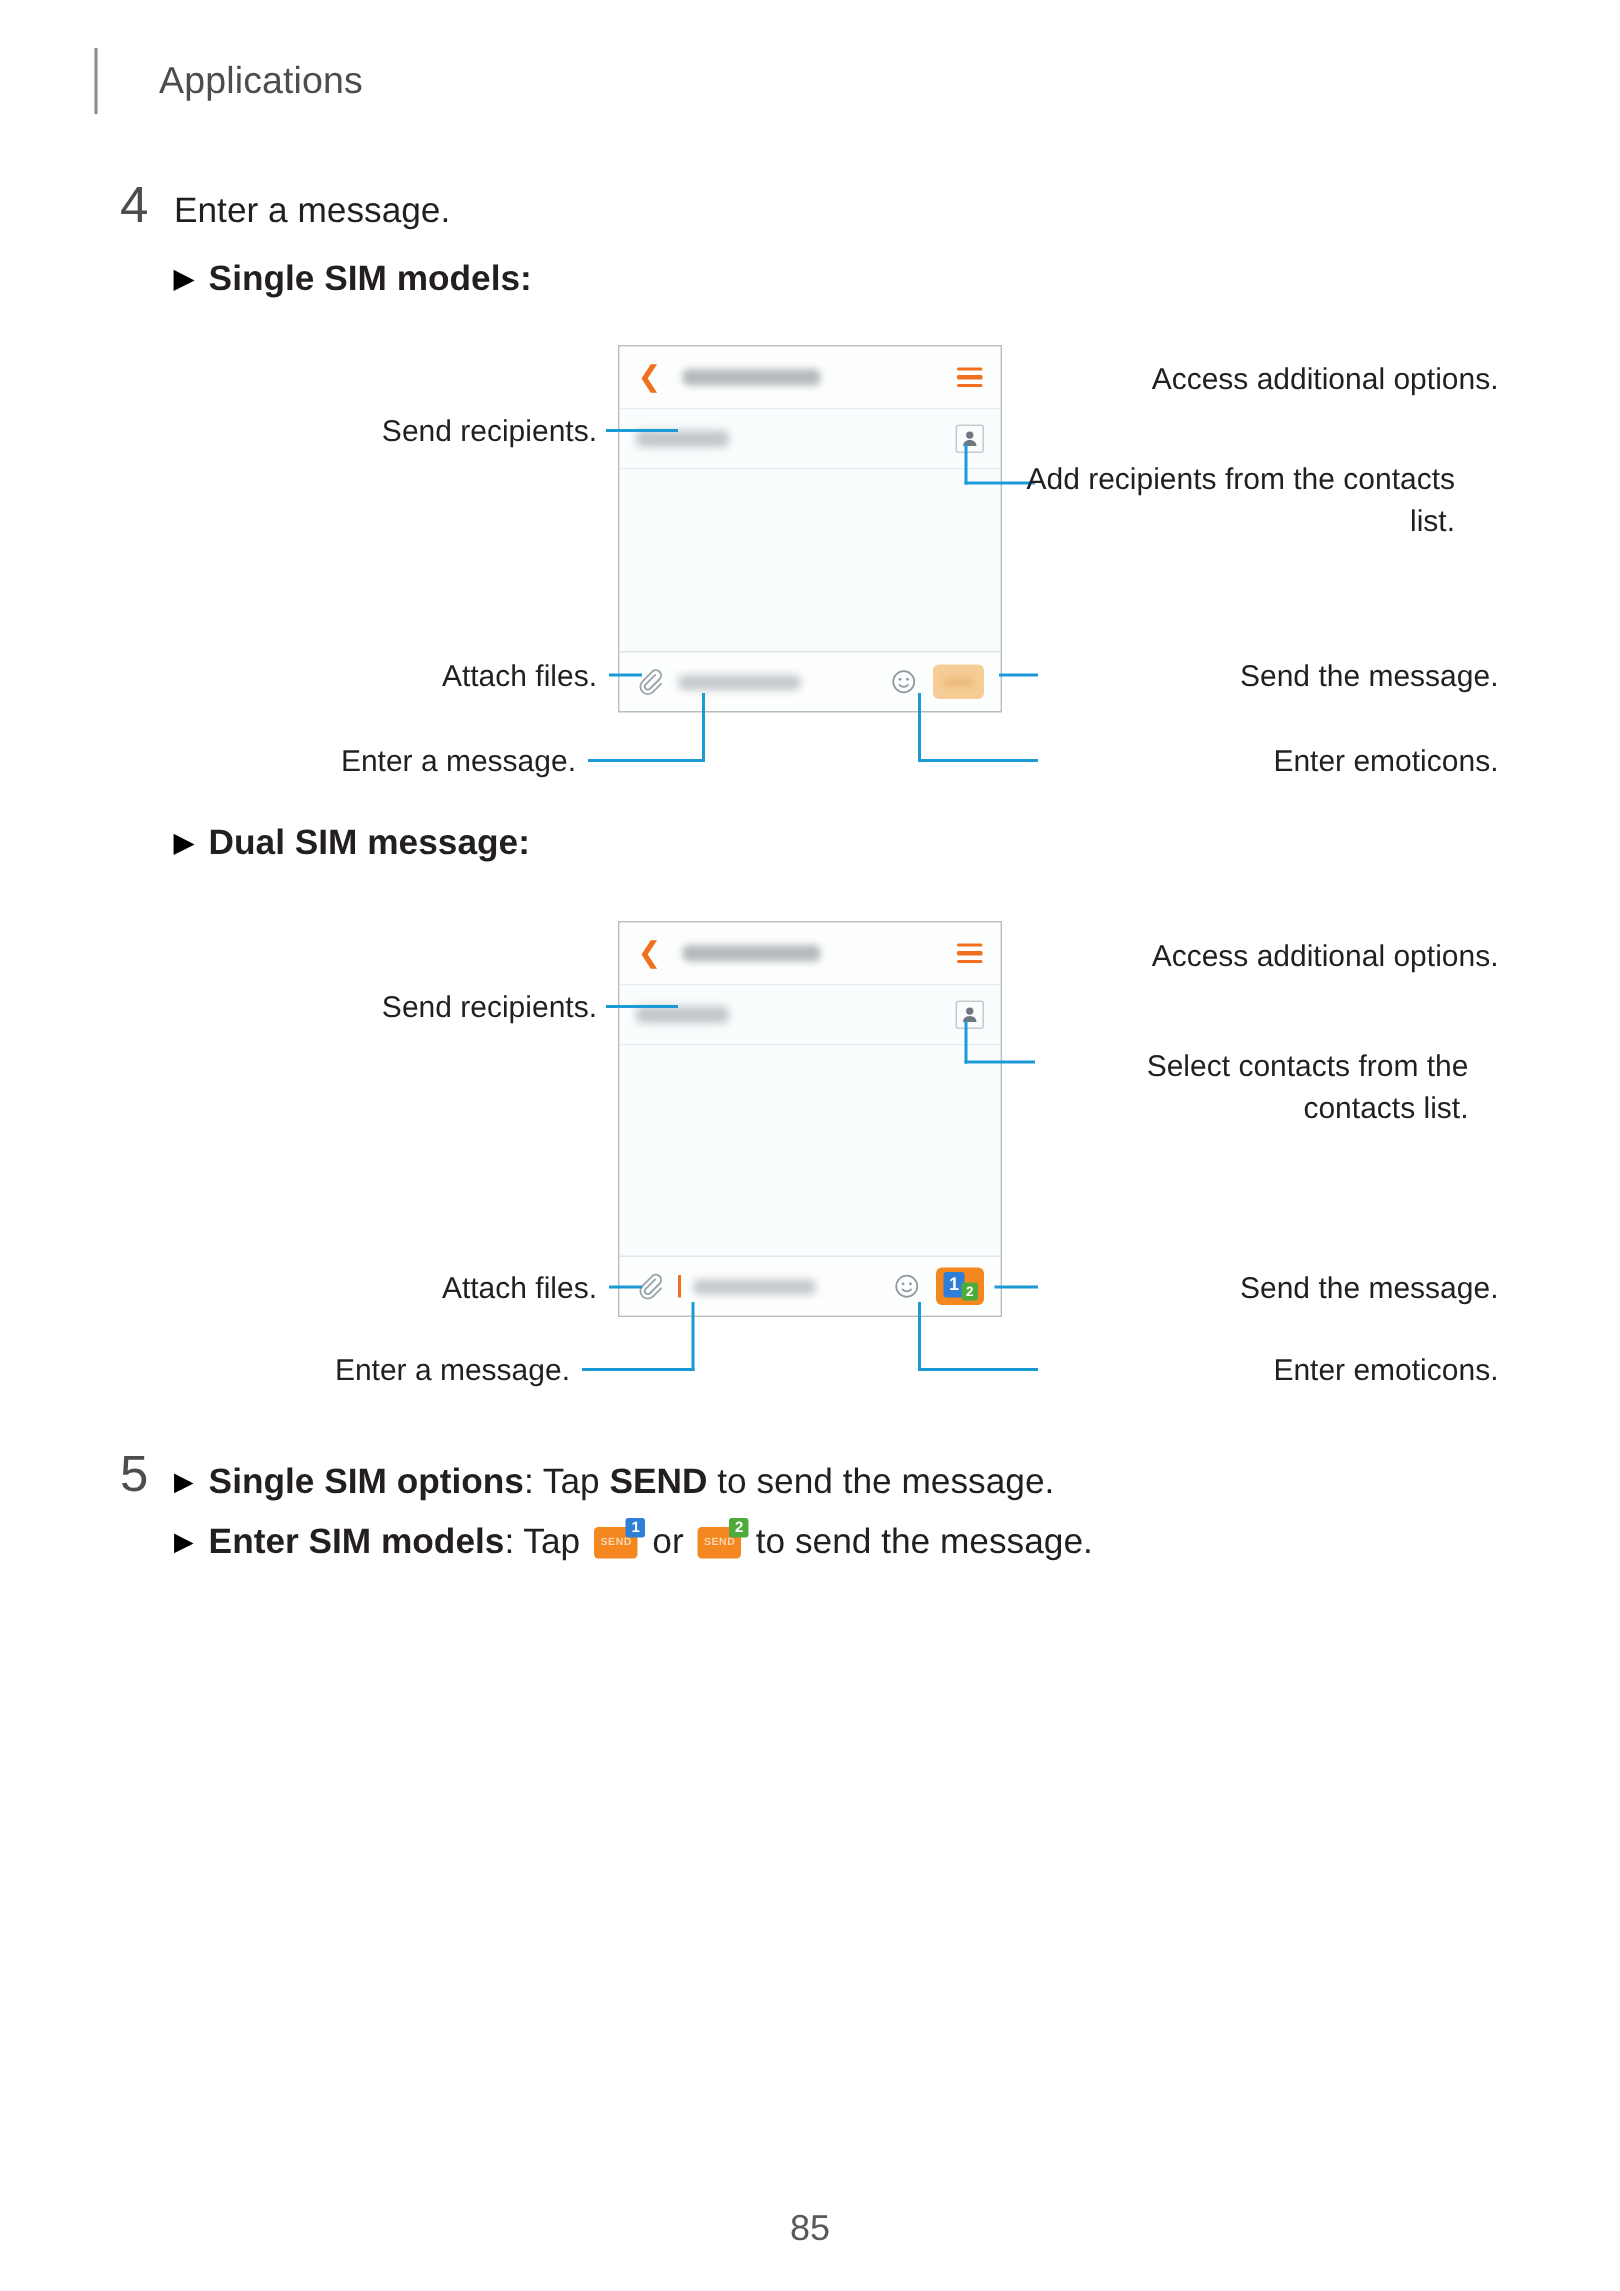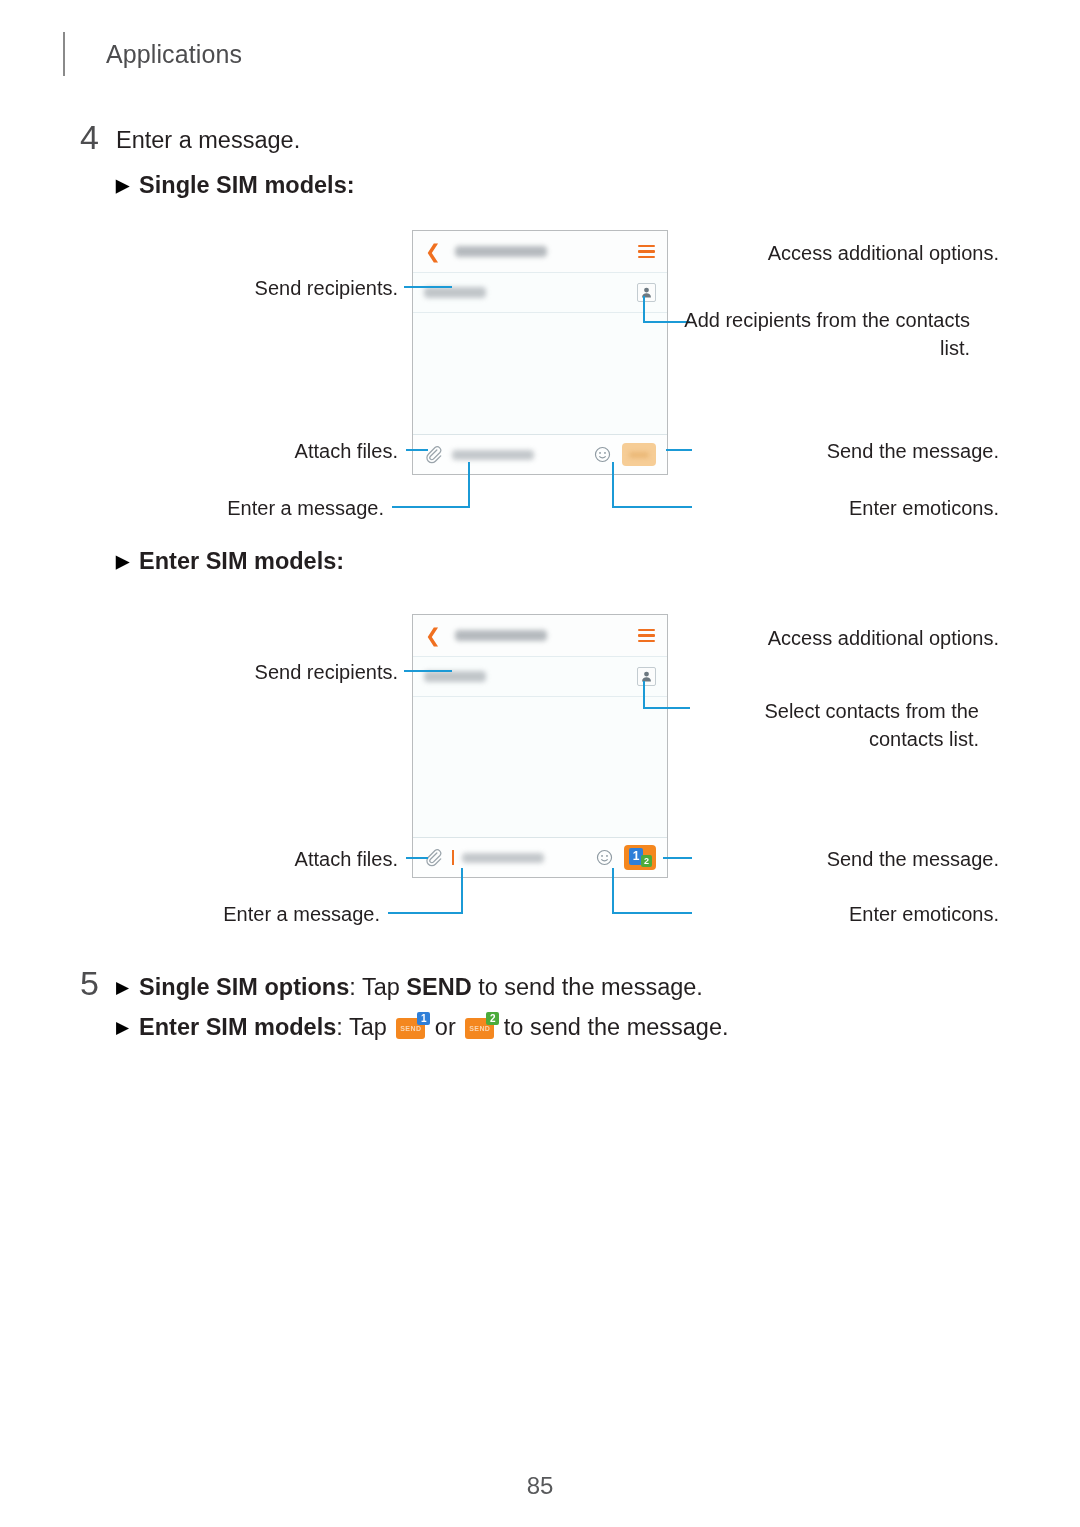--- a/index.html
+++ b/index.html
@@ -366,21 +366,21 @@
   <div class="callout left" style="left:128px; top:495px; width:256px;">Enter a message.</div>
 
   <div class="callout right" style="left:699px; top:240px; width:300px;">Access additional options.</div>
   <div class="callout right" style="left:680px; top:307px; width:290px;">Add recipients from the contacts list.</div>
   <div class="callout right" style="left:699px; top:438px; width:300px;">Send the message.</div>
   <div class="callout right" style="left:699px; top:495px; width:300px;">Enter emoticons.</div>
 </div>
 
 <div class="sub-heading" id="dual-heading">
   <span class="tri">▶</span>
-  <span>Enter SIM models:</span>
+  <span>Dual SIM message:</span>
 </div>
 
 <div class="figure" id="figure-dual">
 
   <div class="phone" id="phone-dual" style="display:flex; flex-direction:column;">
     <div class="phone-topbar">
       <span class="back-chev">❮</span>
       <span class="blur-title"></span>
       <span class="hamburger">
           <i></i>

